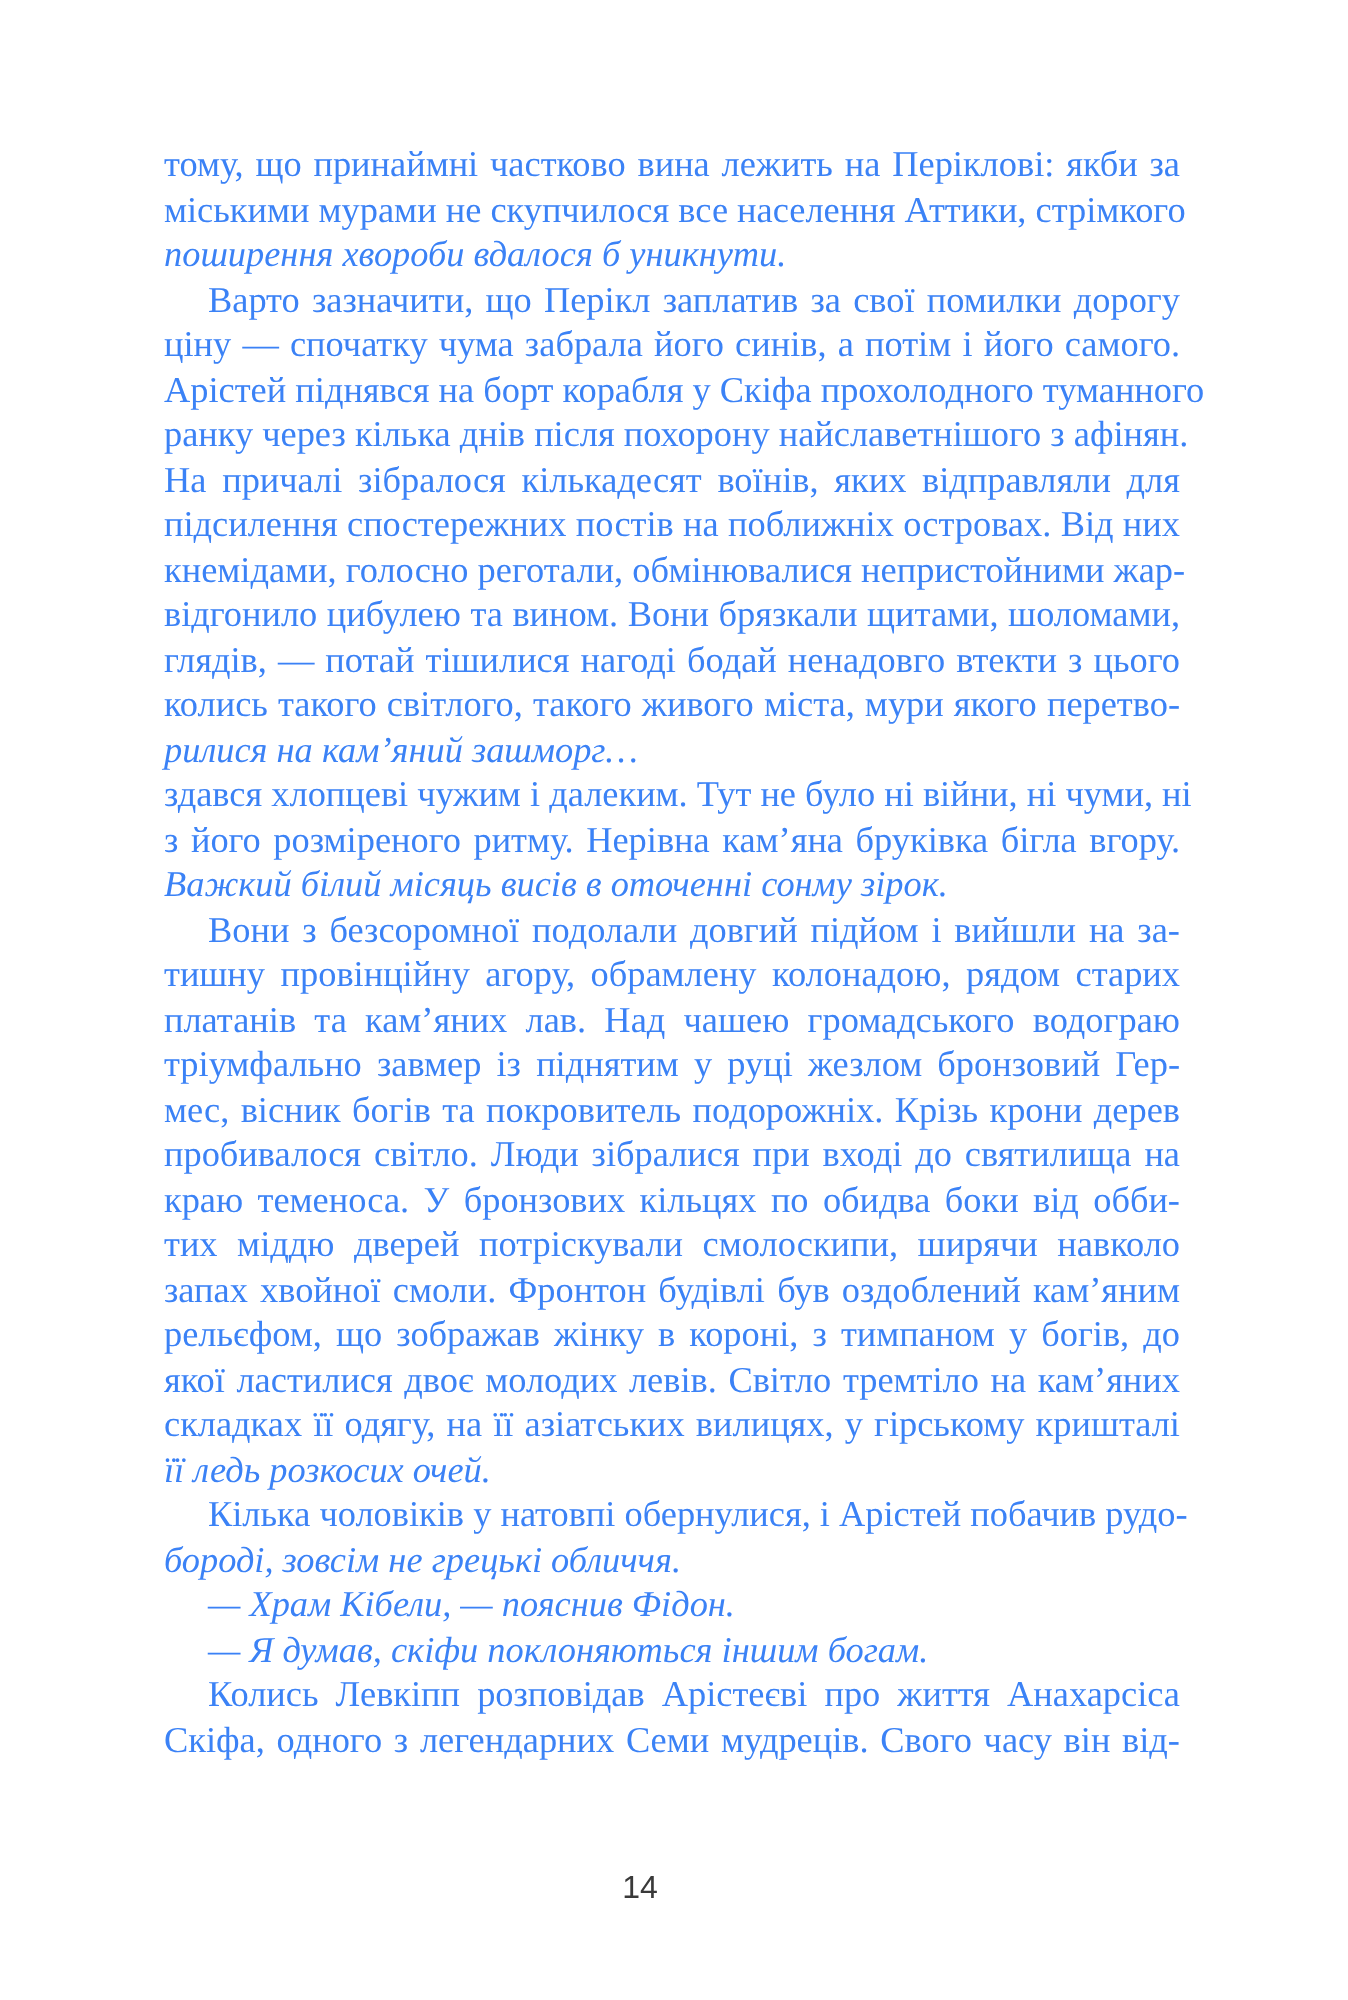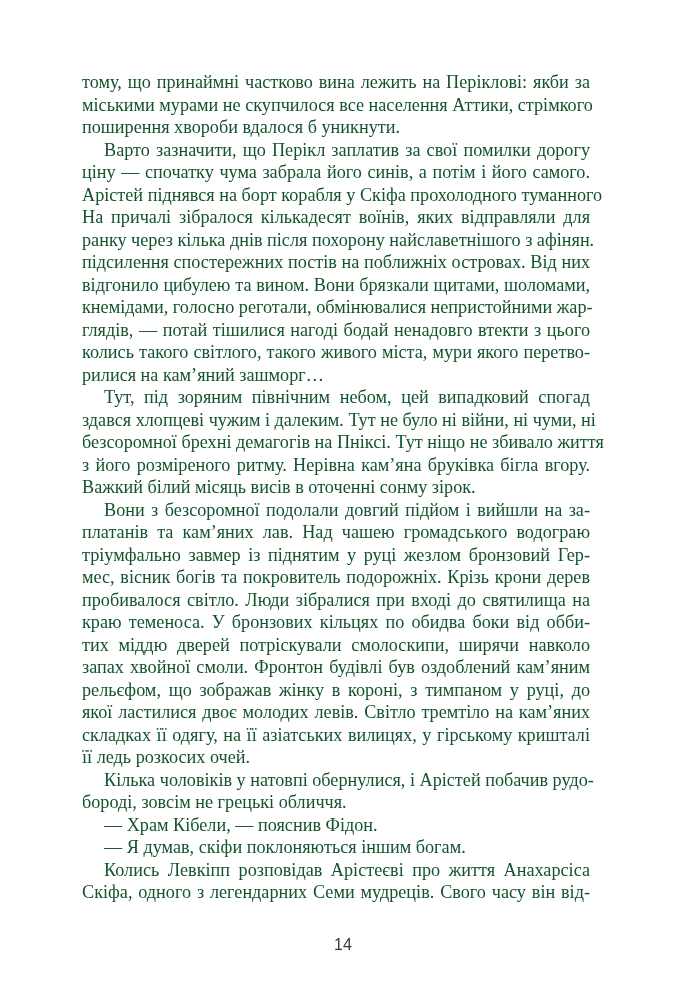--- a/index.html
+++ b/index.html
@@ -2,66 +2,65 @@
 <html><head>
 <meta charset="utf-8">
 <style>
   html, body { margin: 0; padding: 0; }
   body {
     width: 674px; height: 1000px; background: #ffffff; position: relative; overflow: hidden;
   }
   .page {
     position: absolute; left: 82px; top: 71px; width: 508px;
     font-family: "Liberation Serif", "DejaVu Serif", serif;
-    font-size: 18.2px; line-height: 22.5px; color: #14532d;
+    font-size: 18.2px; line-height: 22.5px; color: #3b82f6;
   }
   .line {
     display: block; white-space: nowrap; height: 22.5px;
     text-align: justify; text-align-last: justify;
   }
-  .line.last { text-align-last: left; }
+  .line.last { text-align-last: left; font-style: italic; }
   .line.indent { padding-left: 22px; }
   .page-number {
     position: absolute; left: 0; width: 640px; top: 936px; text-align: center;
     font-family: "Liberation Sans", "DejaVu Sans", sans-serif;
-    font-size: 16px; color: #3a3a3a; margin-left: 23px;
+    font-size: 16px; color: #3a3a3a;
   }
 </style>
 </head>
 <body>
 
 <div class="page" id="page-body">
     <span class="line">тому, що принаймні частково вина лежить на Періклові: якби за</span>
     <span class="line">міськими мурами не скупчилося все населення Аттики, стрімкого</span>
     <span class="line last">поширення хвороби вдалося б уникнути.</span>
     <span class="line indent">Варто зазначити, що Перікл заплатив за свої помилки дорогу</span>
     <span class="line">ціну — спочатку чума забрала його синів, а потім і його самого.</span>
     <span class="line">Арістей піднявся на борт корабля у Скіфа прохолодного туманного</span>
+    <span class="line">ранку через кілька днів після похорону найславетнішого з афінян.</span>
     <span class="line">На причалі зібралося кількадесят воїнів, яких відправляли для</span>
-    <span class="line">ранку через кілька днів після похорону найславетнішого з афінян.</span>
     <span class="line">підсилення спостережних постів на поближніх островах. Від них</span>
+    <span class="line">кнемідами, голосно реготали, обмінювалися непристойними жар-</span>
     <span class="line">відгонило цибулею та вином. Вони брязкали щитами, шоломами,</span>
-    <span class="line">кнемідами, голосно реготали, обмінювалися непристойними жар-</span>
     <span class="line">глядів, — потай тішилися нагоді бодай ненадовго втекти з цього</span>
     <span class="line">колись такого світлого, такого живого міста, мури якого перетво-</span>
     <span class="line last">рилися на кам’яний зашморг…</span>
-    <span class="line indent">Тут, під зоряним північним небом, цей випадковий спогад</span>
     <span class="line">здався хлопцеві чужим і далеким. Тут не було ні війни, ні чуми, ні</span>
-    <span class="line">безсоромної брехні демагогів на Пніксі. Тут ніщо не збивало життя</span>
     <span class="line">з його розміреного ритму. Нерівна кам’яна бруківка бігла вгору.</span>
     <span class="line last">Важкий білий місяць висів в оточенні сонму зірок.</span>
     <span class="line indent">Вони з безсоромної подолали довгий підйом і вийшли на за-</span>
+    <span class="line">тишну провінційну агору, обрамлену колонадою, рядом старих</span>
     <span class="line">платанів та кам’яних лав. Над чашею громадського водограю</span>
     <span class="line">тріумфально завмер із піднятим у руці жезлом бронзовий Гер-</span>
     <span class="line">мес, вісник богів та покровитель подорожніх. Крізь крони дерев</span>
     <span class="line">пробивалося світло. Люди зібралися при вході до святилища на</span>
     <span class="line">краю теменоса. У бронзових кільцях по обидва боки від обби-</span>
     <span class="line">тих міддю дверей потріскували смолоскипи, ширячи навколо</span>
     <span class="line">запах хвойної смоли. Фронтон будівлі був оздоблений кам’яним</span>
-    <span class="line">рельєфом, що зображав жінку в короні, з тимпаном у руці, до</span>
+    <span class="line">рельєфом, що зображав жінку в короні, з тимпаном у богів, до</span>
     <span class="line">якої ластилися двоє молодих левів. Світло тремтіло на кам’яних</span>
     <span class="line">складках її одягу, на її азіатських вилицях, у гірському кришталі</span>
     <span class="line last">її ледь розкосих очей.</span>
     <span class="line indent">Кілька чоловіків у натовпі обернулися, і Арістей побачив рудо-</span>
     <span class="line last">бороді, зовсім не грецькі обличчя.</span>
     <span class="line indent last">— Храм Кібели, — пояснив Фідон.</span>
     <span class="line indent last">— Я думав, скіфи поклоняються іншим богам.</span>
     <span class="line indent">Колись Левкіпп розповідав Арістеєві про життя Анахарсіса</span>
     <span class="line">Скіфа, одного з легендарних Семи мудреців. Свого часу він від-</span>
   </div>

